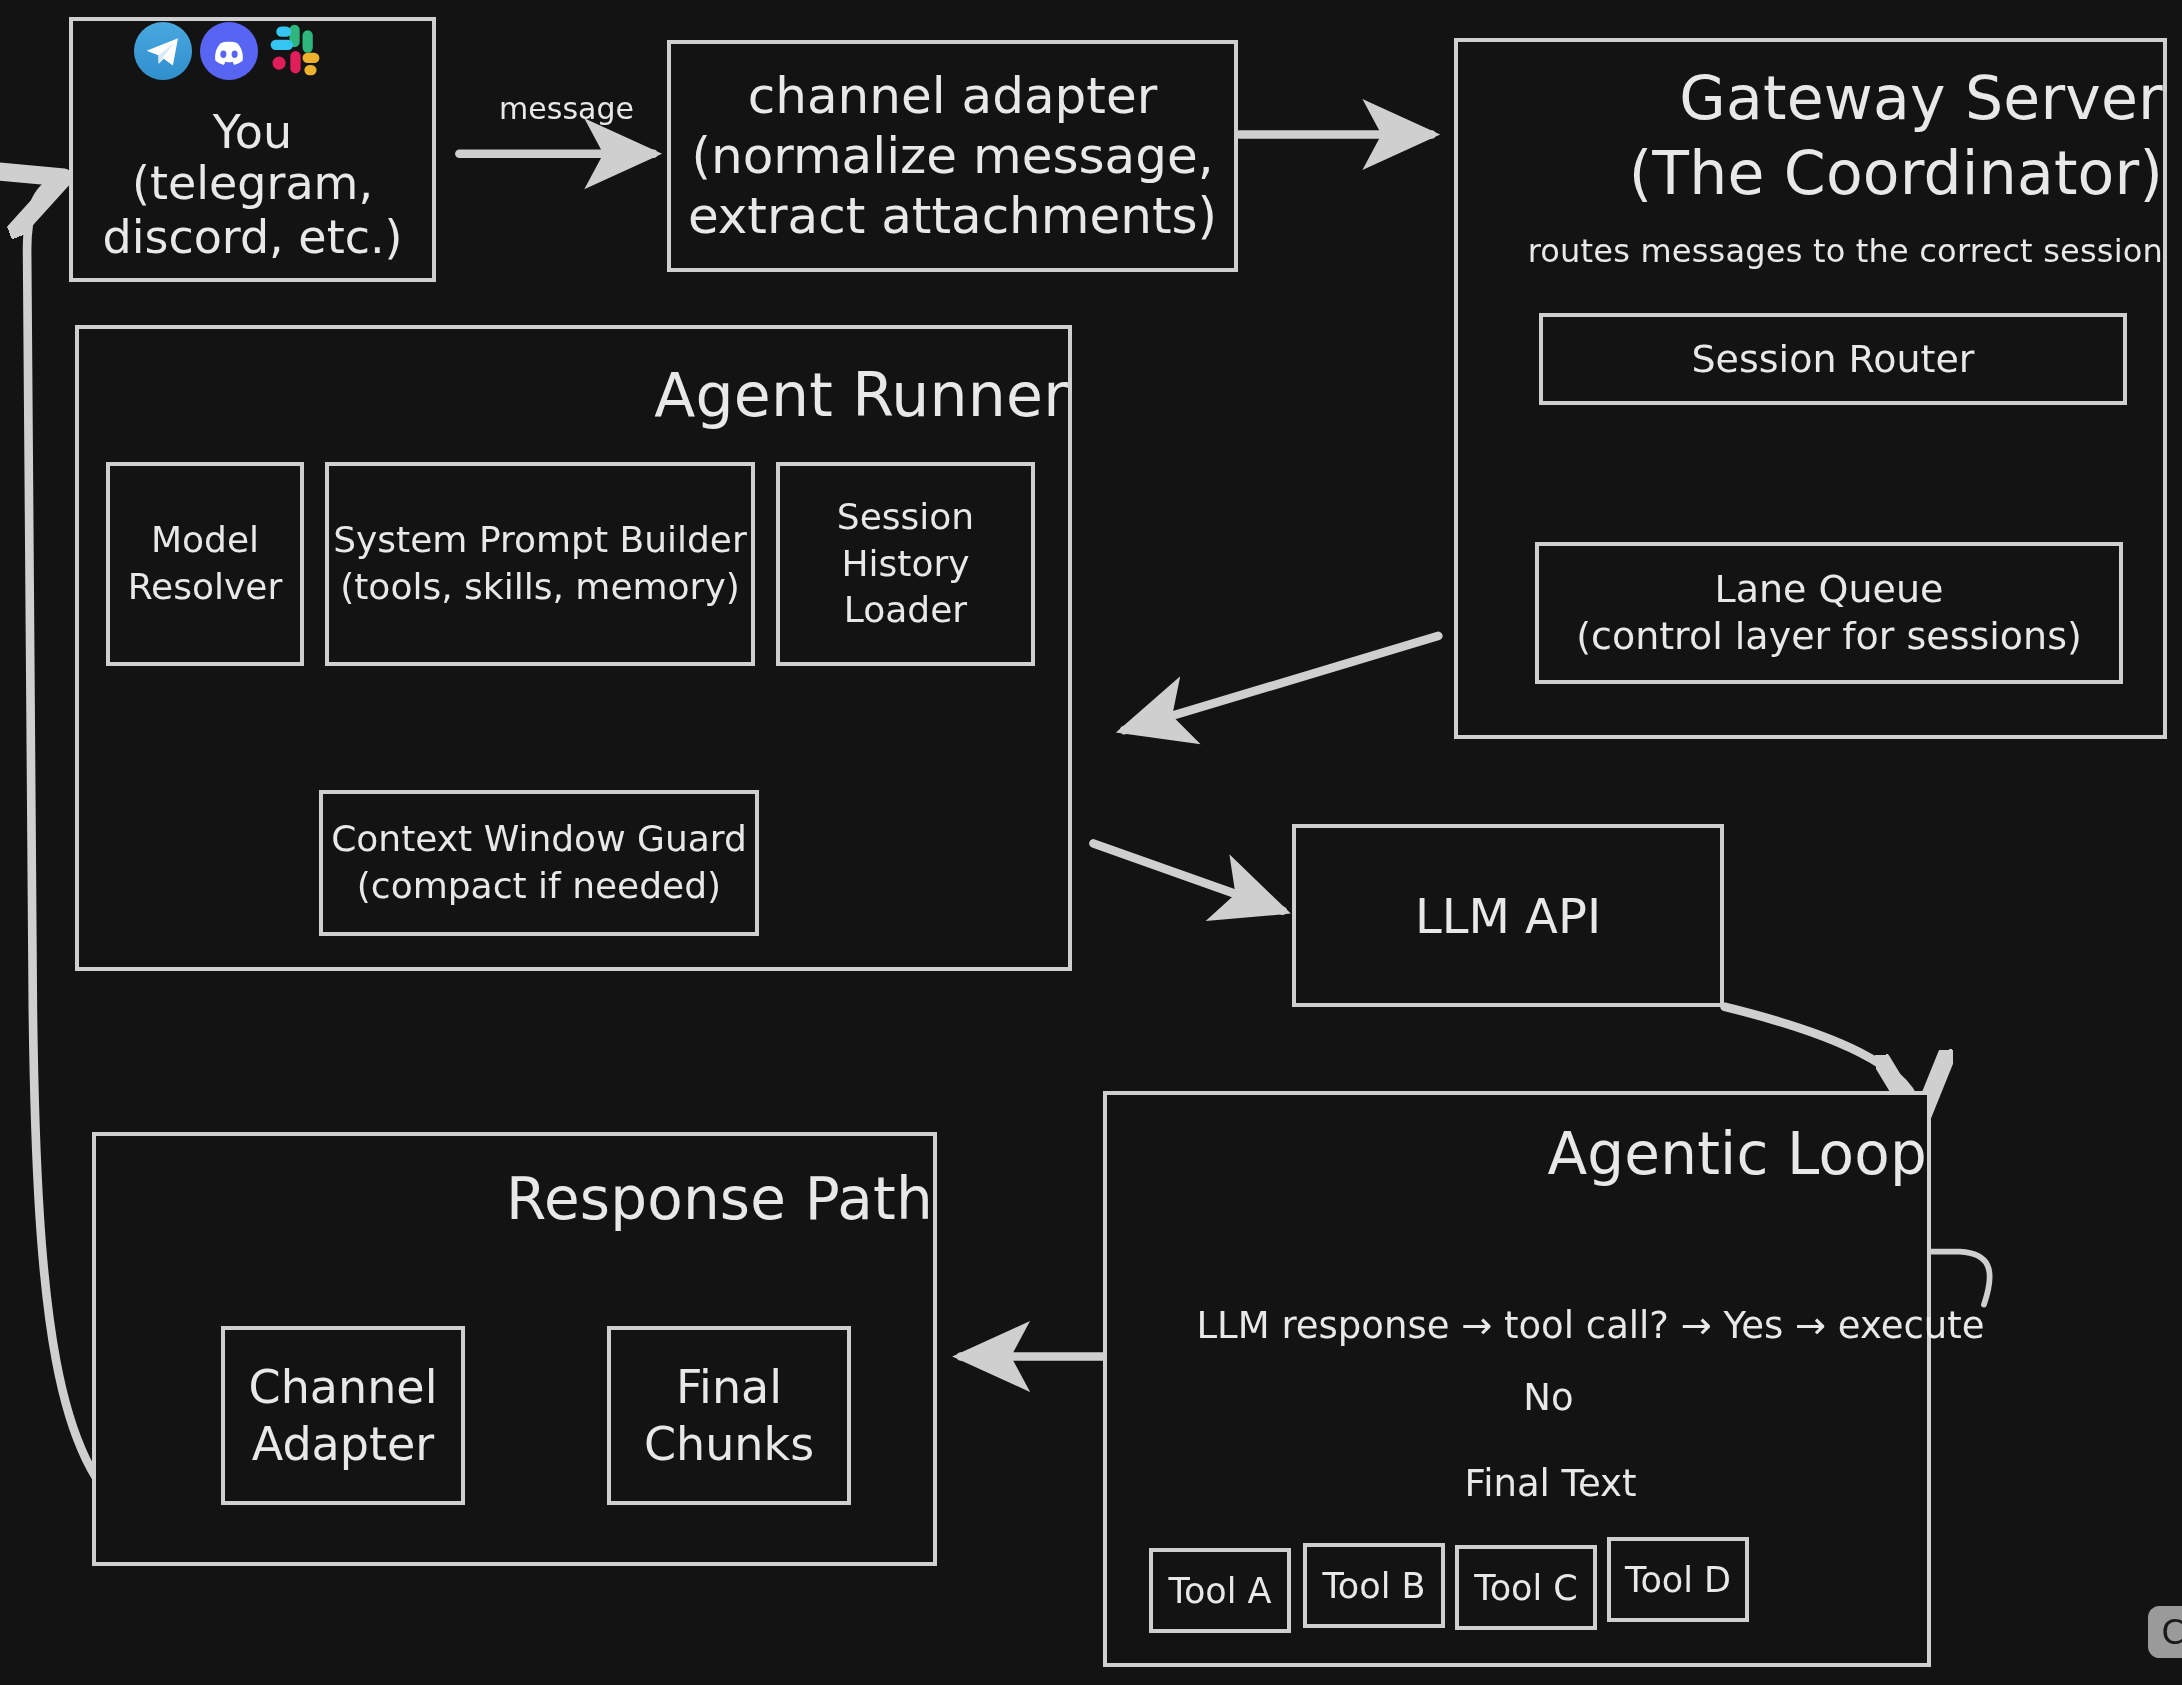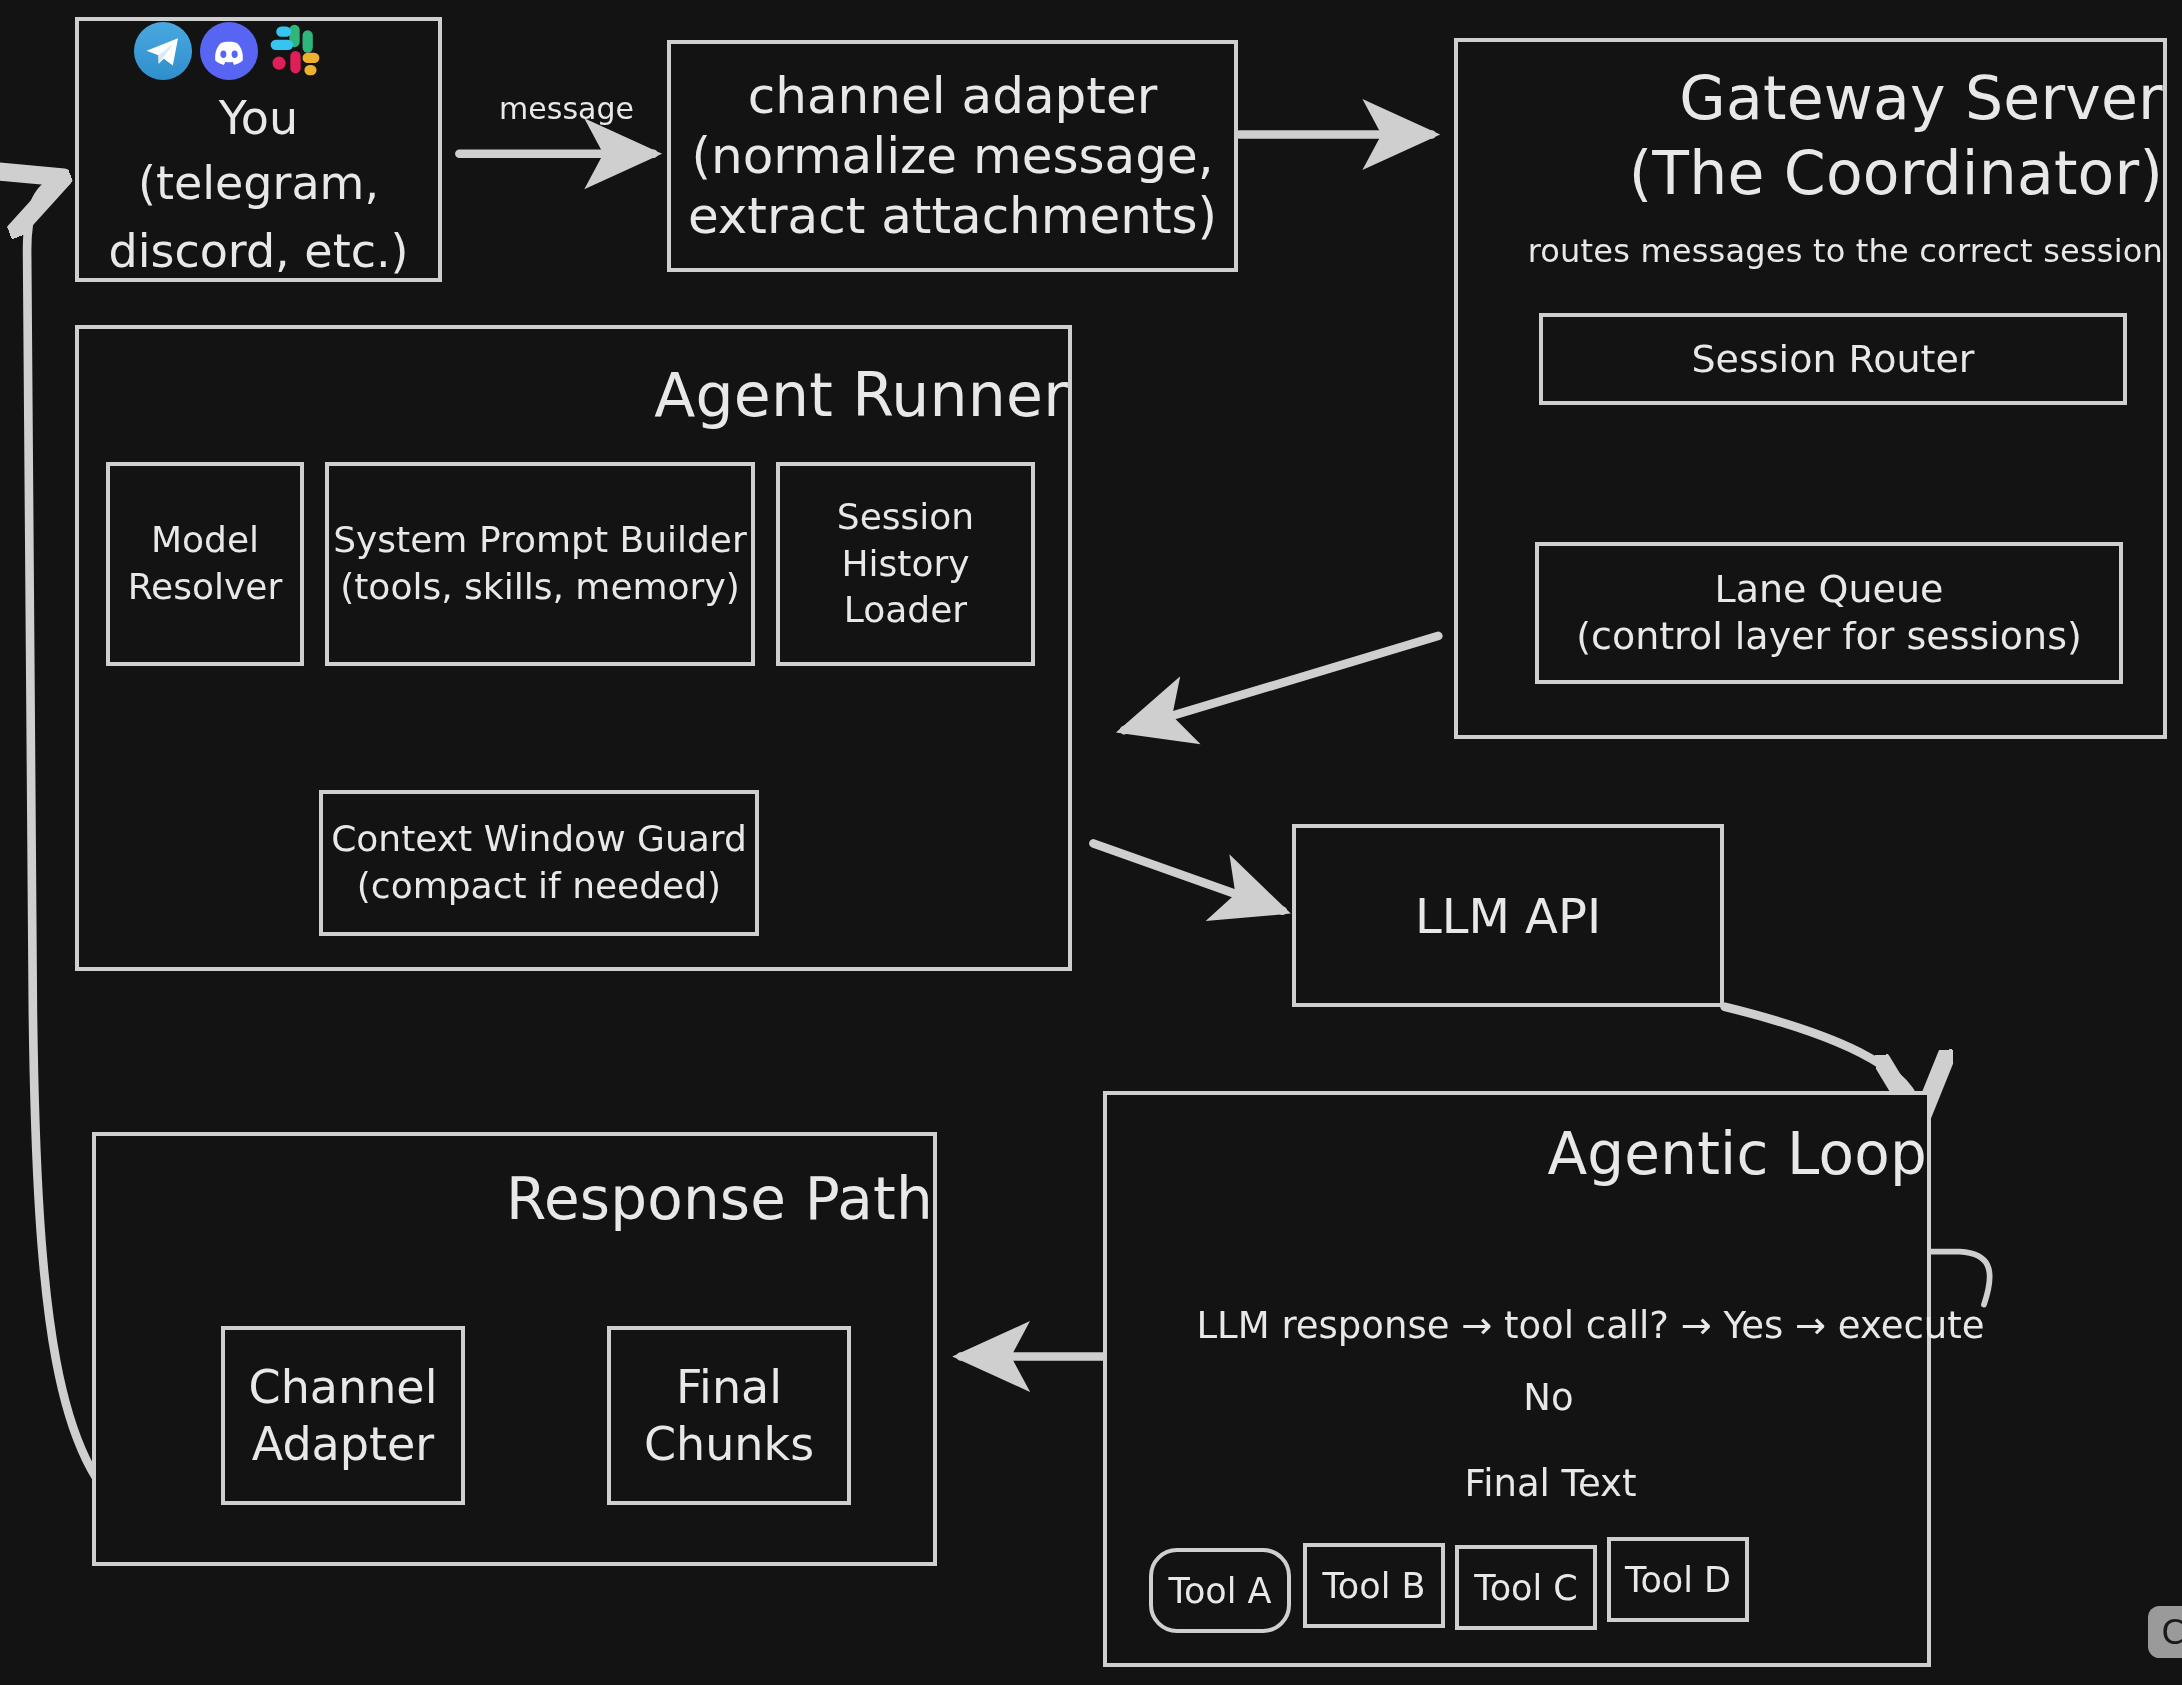--- a/index.html
+++ b/index.html
@@ -146,21 +146,21 @@
 
     <g>
       <path d="M1660,1503 L1660,1545" stroke="#cfcfcf" stroke-width="6" fill="none" stroke-linecap="round" marker-end="url(#ah)"></path>
     </g>
 
     <g>
       <path d="M632,1472 L492,1468" stroke="#cfcfcf" stroke-width="8" fill="none" stroke-linecap="round" marker-end="url(#ahfill)"></path>
     </g>
   </svg>
 
-  <div class="box" style="left:75px; top:17.3px; width:367px; height:265px; padding-top:73px; justify-content:space-between;">
+  <div class="box" style="left:69px; top:17.3px; width:367px; height:265px; padding-top:73px; justify-content:center;">
     <div style="font-size:46px; line-height:1.05;">You</div>
     <div style="font-size:46px; line-height:1.18;">(telegram,</div>
     <div style="font-size:46px; line-height:1.18;">discord, etc.)</div>
   </div>
 
   <div class="icon-row" style="left:133px; top:19px;">
 
     <svg width="60" height="60" viewBox="0 0 64 64">
       <defs>
         <linearGradient id="tg" x1="0" y1="0" x2="0" y2="1">
@@ -250,21 +250,21 @@
 
   <div class="group" style="left:1103px; top:1091px; width:828px; height:576px;">
     <div class="grp-title" style="top:25px; font-size:58px;">Agentic Loop</div>
 
     <div class="lbl" style="left:0; top:209px; width:951px; font-size:37px; padding-left:16px; box-sizing:border-box;">LLM response → tool call? → Yes → execute</div>
 
     <div class="lbl" style="left:384px; top:281px; width:115px; font-size:37px;">No</div>
 
     <div class="lbl" style="left:338px; top:367px; width:211px; font-size:37px;">Final Text</div>
 
-    <div class="box" style="left:42px; top:453px; width:142px; height:85px;border-radius:28px;">
+    <div class="box" style="left:42px; top:453px; width:142px; height:85px;">
       <div style="font-size:35px;">Tool A</div>
     </div>
     <div class="box" style="left:196px; top:448px; width:142px; height:85px;">
       <div style="font-size:35px;">Tool B</div>
     </div>
     <div class="box" style="left:348px; top:450px; width:142px; height:85px;">
       <div style="font-size:35px;">Tool C</div>
     </div>
     <div class="box" style="left:500px; top:442px; width:142px; height:85px;">
       <div style="font-size:35px;">Tool D</div>

